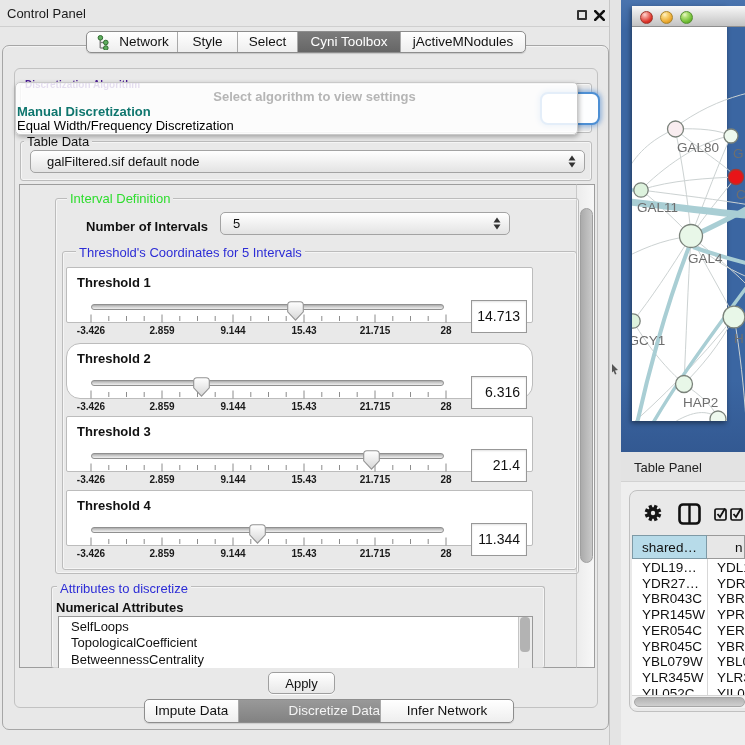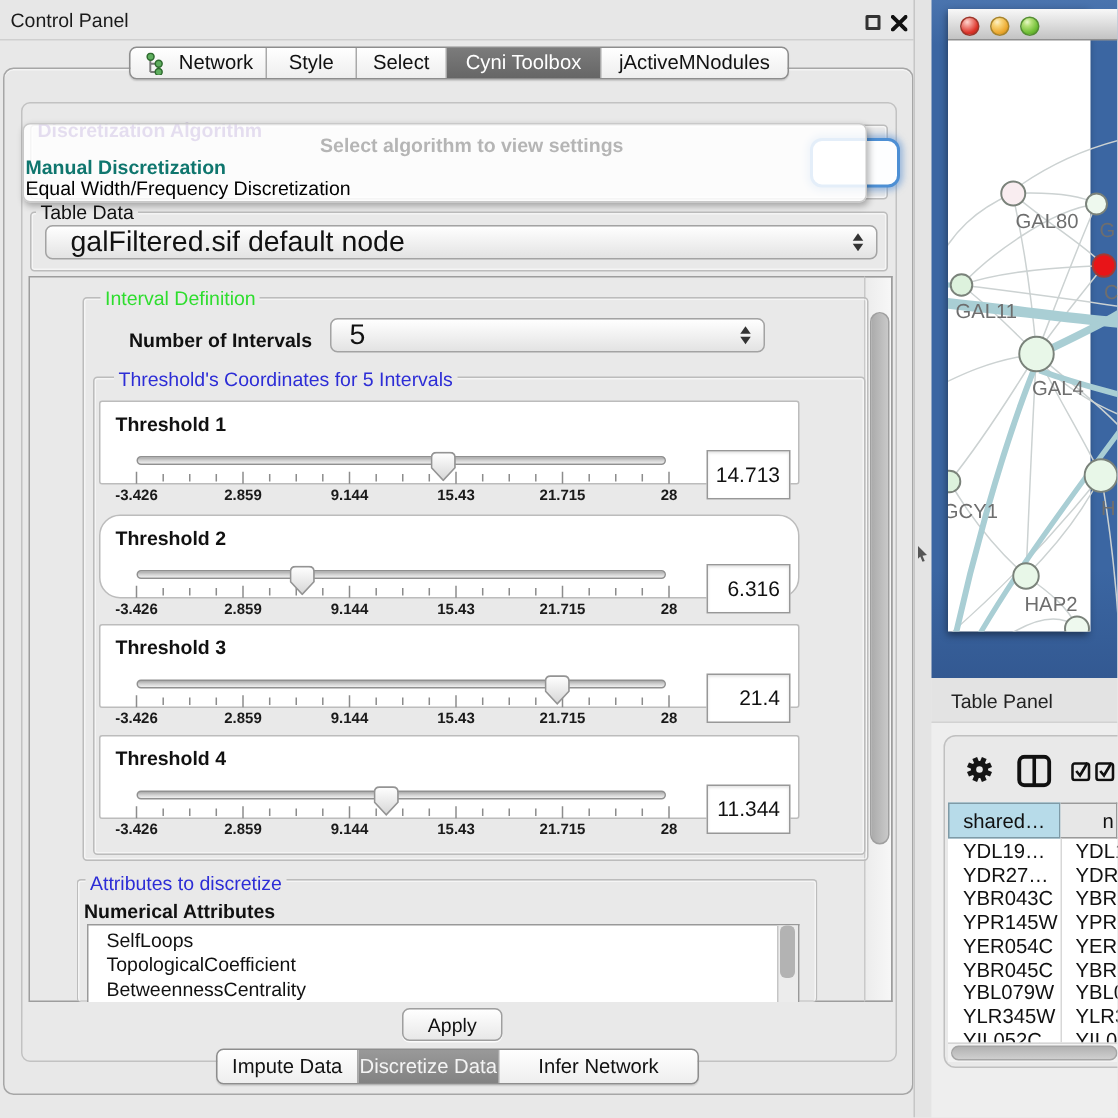--- a/index.html
+++ b/index.html
@@ -15,29 +15,29 @@
 #tabbar { position:absolute; left:86px; top:31px; height:22px; border:1px solid #8d8d8d; border-radius:5px; display:flex; background:linear-gradient(#ffffff,#eeeeee); box-shadow:0 1px 1px rgba(0,0,0,0.15); z-index:5; }
 #tabbar .seg { font-size:13.5px; color:#111; line-height:20px; border-right:1px solid #a9a9a9; white-space:nowrap; text-align:center; box-sizing:border-box; }
 #tabbar .seg.last { border-right:none; }
 #tabbar .seg.sel { background:linear-gradient(#7b7b7b,#666666); color:#fff; }
 
 
 #outerpanel { position:absolute; left:2px; top:45px; width:607px; height:685px; border:1px solid #a6a6a6; border-radius:7px; background:#e8e8e8; box-shadow:inset 0 1px 0 #f4f4f4; }
 #innerpanel { position:absolute; left:14px; top:68px; width:584px; height:640px; border:1px solid #c2c2c2; border-radius:6px; background:#e9e9e9; }
 
 
-#fadedtitle { position:absolute; left:25px; top:79px; font-size:13px; font-weight:bold; color:#4c1d95; z-index:2; }
+#fadedtitle { position:absolute; left:25px; top:79px; font-size:10px; font-weight:bold; color:#4c1d95; z-index:2; }
 #bluecombo { position:absolute; left:540px; top:92px; width:60px; height:33px; border-radius:8px; background:#fdfeff; border:2.5px solid #4d8fd4; box-shadow:0 0 4px 2px rgba(100,150,210,0.6); z-index:3; }
 
 
 .group { position:absolute; border:1px solid #bcbcbc; border-radius:3px; box-shadow:inset 0 0 0 1px rgba(255,255,255,0.55); }
 .grouptitle { position:absolute; font-size:13px; background:#e9e9e9; padding:0 3px; white-space:nowrap; }
 #tdgroup { left:20px; top:141px; width:572px; height:40px; }
 #tdtitle { left:24px; top:134px; color:#111; }
-.combo { position:absolute; background:linear-gradient(#ffffff,#e3e3e3); border:1px solid #a3a3a3; border-radius:5px; font-size:19px; color:#111; }
+.combo { position:absolute; background:linear-gradient(#ffffff,#e3e3e3); border:1px solid #a3a3a3; border-radius:5px; font-size:13px; color:#111; }
 .combo .arr { position:absolute; right:7px; width:9px; }
 .arrup { top:4px; } .arrdn { bottom:4px; }
 #tdcombo { left:30px; top:150px; width:555px; height:23px; line-height:22px; padding-left:16px; }
 
 
 #scrollpane { position:absolute; left:19px; top:184px; width:576px; height:484px; border:1px solid #9d9d9d; background:#e9e9e9; overflow:hidden; }
 #vscroll { position:absolute; left:576px; top:184px; width:19px; height:484px; border:1px solid #9d9d9d; border-left:1px solid #c9c9c9; background:linear-gradient(90deg,#ececec,#f7f7f7); }
 #vthumb { position:absolute; left:579.5px; top:208px; width:13px; height:355px; border-radius:7px; background:linear-gradient(90deg,#ababab,#c9c9c9); border:1px solid #9f9f9f; }
 
 
@@ -331,21 +331,21 @@
 <div id="attrlist">
     <div>SelfLoops</div>
     <div>TopologicalCoefficient</div>
     <div>BetweennessCentrality</div>
   </div>
 <div id="attrscroll"></div><div id="attrthumb"></div>
 
 <div id="applybtn">Apply</div>
 <div id="btabbar">
   <div class="seg" style="width:94px;">Impute Data</div>
-  <div class="seg sel" style="width:94px;">Discretize Data</div>
+  <div class="seg sel" style="width:142px;text-align:right;">Discretize Data</div>
   <div class="seg last" style="width:132px;">Infer Network</div>
 </div>
 
 <div id="popup">
   <div class="hint">Select algorithm to view settings</div>
   <div class="it1">Manual Discretization</div>
   <div class="it2">Equal Width/Frequency Discretization</div>
 </div>
 
 <div id="splitter"></div>

